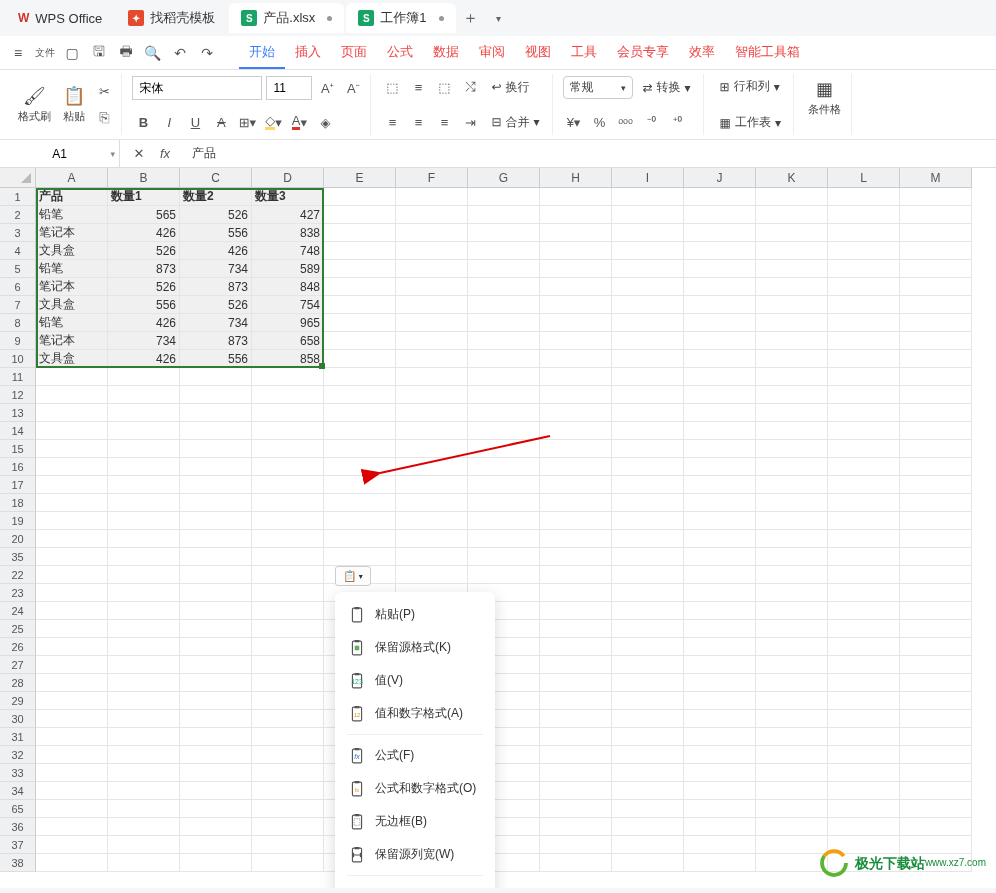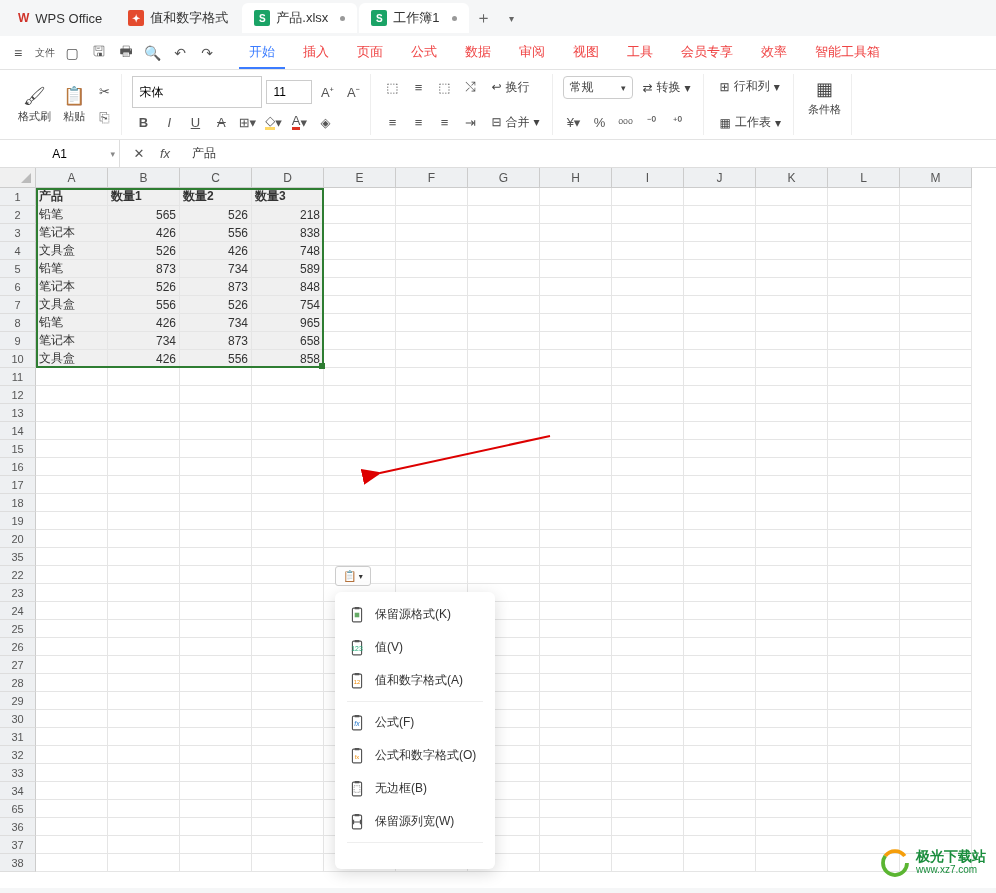--- a/index.html
+++ b/index.html
@@ -12,34 +12,34 @@
 .app-tab.active { background: #fff; border-radius: 6px 6px 0 0; }
 .app-tab .icon-box { width: 16px; height: 16px; display: inline-flex; align-items: center; justify-content: center; font-size: 10px; font-weight: bold; border-radius: 2px; color: #fff; }
 .wps-ico { color: #d0332a; font-weight: bold; font-size: 12px; }
 .dot { width: 5px; height: 5px; border-radius: 50%; background: #999; margin-left: 6px; }
 .plus-btn { width: 26px; height: 26px; display: flex; align-items: center; justify-content: center; font-size: 16px; color: #666; cursor: pointer; }
 
 
 .menu-row { display: flex; align-items: center; height: 34px; background: #fff; border-bottom: 1px solid #e3e3e3; padding-left: 6px; }
 .menu-icons { display: flex; gap: 3px; align-items: center; }
 .mini-btn { width: 24px; height: 24px; display: flex; align-items: center; justify-content: center; color: #555; cursor: pointer; font-size: 14px; border-radius: 4px; }
-.menu-items { display: flex; gap: 8px; margin-left: 20px; }
+.menu-items { display: flex; margin-left: 20px; }
 .menu-item { padding: 6px 10px; font-size: 13px; color: #ef4444; cursor: pointer; }
 .menu-item.active { color: #3b7cff; border-bottom: 2px solid #3b7cff; font-weight: 500; }
 
 
 .ribbon { display: flex; height: 70px; background: #fff; border-bottom: 1px solid #e3e3e3; padding: 4px 8px; gap: 4px; }
 .ribbon-group { display: flex; flex-direction: column; justify-content: space-between; padding: 2px 6px; border-right: 1px solid #eee; }
 .ribbon-group.h { flex-direction: row; align-items: center; gap: 4px; }
 .ribbon-top { display: flex; gap: 4px; align-items: center; }
 .ribbon-bot { display: flex; gap: 4px; align-items: center; }
 .rb-btn { display: flex; flex-direction: column; align-items: center; justify-content: center; padding: 2px 4px; font-size: 11px; color: #444; cursor: pointer; border-radius: 4px; min-width: 30px; }
 .rb-btn .ic { font-size: 18px; margin-bottom: 2px; }
 .rb-inline { display: flex; align-items: center; padding: 2px 6px; font-size: 12px; color: #444; cursor: pointer; border-radius: 4px; gap: 4px; }
-.font-select { border: 1px solid #ccc; height: 32px; padding: 0 6px; font-size: 12px; width: 130px; background: #fff; }
+.font-select { border: 1px solid #ccc; height: 24px; padding: 0 6px; font-size: 12px; width: 130px; background: #fff; }
 .size-select { border: 1px solid #ccc; height: 24px; padding: 0 6px; font-size: 12px; width: 46px; background: #fff; }
 .sq-btn { width: 22px; height: 22px; display: flex; align-items: center; justify-content: center; cursor: pointer; color: #555; font-size: 13px; border-radius: 3px; }
 .color-underline { border-bottom: 3px solid; padding-bottom: 0px; line-height: 12px; }
 
 
 .fx-row { display: flex; align-items: center; height: 28px; background: #fff; border-bottom: 1px solid #ddd; }
 .name-box { width: 120px; border-right: 1px solid #ddd; height: 100%; display: flex; align-items: center; justify-content: center; position: relative; }
 .name-box input { border: none; width: 100%; height: 100%; text-align: center; font-size: 12px; outline: none; }
 .name-box .dd { position: absolute; right: 4px; color: #888; font-size: 9px; }
 .fx-icons { display: flex; gap: 4px; padding: 0 8px; color: #888; }
@@ -70,35 +70,35 @@
 
 
 .ctx-menu { position: absolute; left: 335px; top: 424px; width: 160px; background: #fff; border-radius: 6px; box-shadow: 0 4px 16px rgba(0,0,0,0.15); padding: 6px 0; }
 .ctx-item { display: flex; align-items: center; gap: 10px; padding: 8px 14px; font-size: 12px; color: #333; cursor: pointer; }
 .ctx-item .ci { width: 16px; height: 16px; display: inline-flex; align-items: center; justify-content: center; flex-shrink:0; }
 .ctx-sep { border-top: 1px solid #eee; margin: 4px 12px; }
 
 
 .watermark { position: absolute; right: 10px; bottom: 10px; display: flex; align-items: center; gap: 6px; }
 .wm-logo { width: 30px; height: 30px; }
-.wm-txt { display: flex; flex-direction: column; line-height: 14px; }
+.wm-txt { display: flex; flex-direction: row; line-height: 14px; }
 .wm-txt .t1 { font-size: 14px; font-weight: bold; color: #1a8d3d; }
 .wm-txt .t2 { font-size: 10px; color: #1a8d3d; }
 </style>
 </head>
 <body>
 
 <div class="tabs-row">
   <div class="app-tab">
     <span class="wps-ico">W</span>
     <span>WPS Office</span>
   </div>
   <div class="app-tab">
     <span class="icon-box" style="background:#e44b2e">✦</span>
-    <span>值和数字格式</span>
+    <span>找稻壳模板</span>
   </div>
   <div class="app-tab file">
     <span class="icon-box" style="background:#1aa366">S</span>
     <span>产品.xlsx</span>
     <span class="dot"></span>
   </div>
   <div class="app-tab file active">
     <span class="icon-box" style="background:#1aa366">S</span>
     <span>工作簿1</span>
     <span class="dot"></span>
@@ -308,21 +308,21 @@
         <div class="cell"></div>
         <div class="cell"></div>
         <div class="cell"></div>
         <div class="cell"></div>
         <div class="cell"></div>
       </div>
       <div class="cell-row">
         <div class="cell sel">铅笔</div>
         <div class="cell sel num">565</div>
         <div class="cell sel num">526</div>
-        <div class="cell sel num">218</div>
+        <div class="cell sel num">427</div>
         <div class="cell"></div>
         <div class="cell"></div>
         <div class="cell"></div>
         <div class="cell"></div>
         <div class="cell"></div>
         <div class="cell"></div>
         <div class="cell"></div>
         <div class="cell"></div>
         <div class="cell"></div>
       </div>
@@ -880,20 +880,29 @@
       </defs>
     <line x1="190" y1="8" x2="20" y2="45" stroke="#d00" stroke-width="2" marker-end="url(#ah)"></line>
   </svg>
 
   <div class="paste-btn">
     <span>📋</span>
       <span style="font-size:8px">▾</span>
   </div>
 
   <div class="ctx-menu" id="ctx-menu">
+      <div class="ctx-item">
+        <span class="ci">
+          <svg width="16" height="16" viewBox="0 0 14 14">
+            <rect x="3" y="1" width="8" height="12" rx="1" fill="none" stroke="#555" stroke-width="1"></rect>
+            <rect x="5" y="0" width="4" height="2" fill="#555"></rect>
+          </svg>
+        </span>
+        <span>粘贴(P)</span>
+      </div>
       <div class="ctx-item">
         <span class="ci">
           <svg width="16" height="16" viewBox="0 0 14 14">
             <rect x="3" y="1" width="8" height="12" rx="1" fill="none" stroke="#555" stroke-width="1"></rect>
             <rect x="5" y="0" width="4" height="2" fill="#555"></rect>
             <rect x="5" y="5" width="4" height="4" fill="#6a6"></rect>
           </svg>
         </span>
         <span>保留源格式(K)</span>
       </div>

